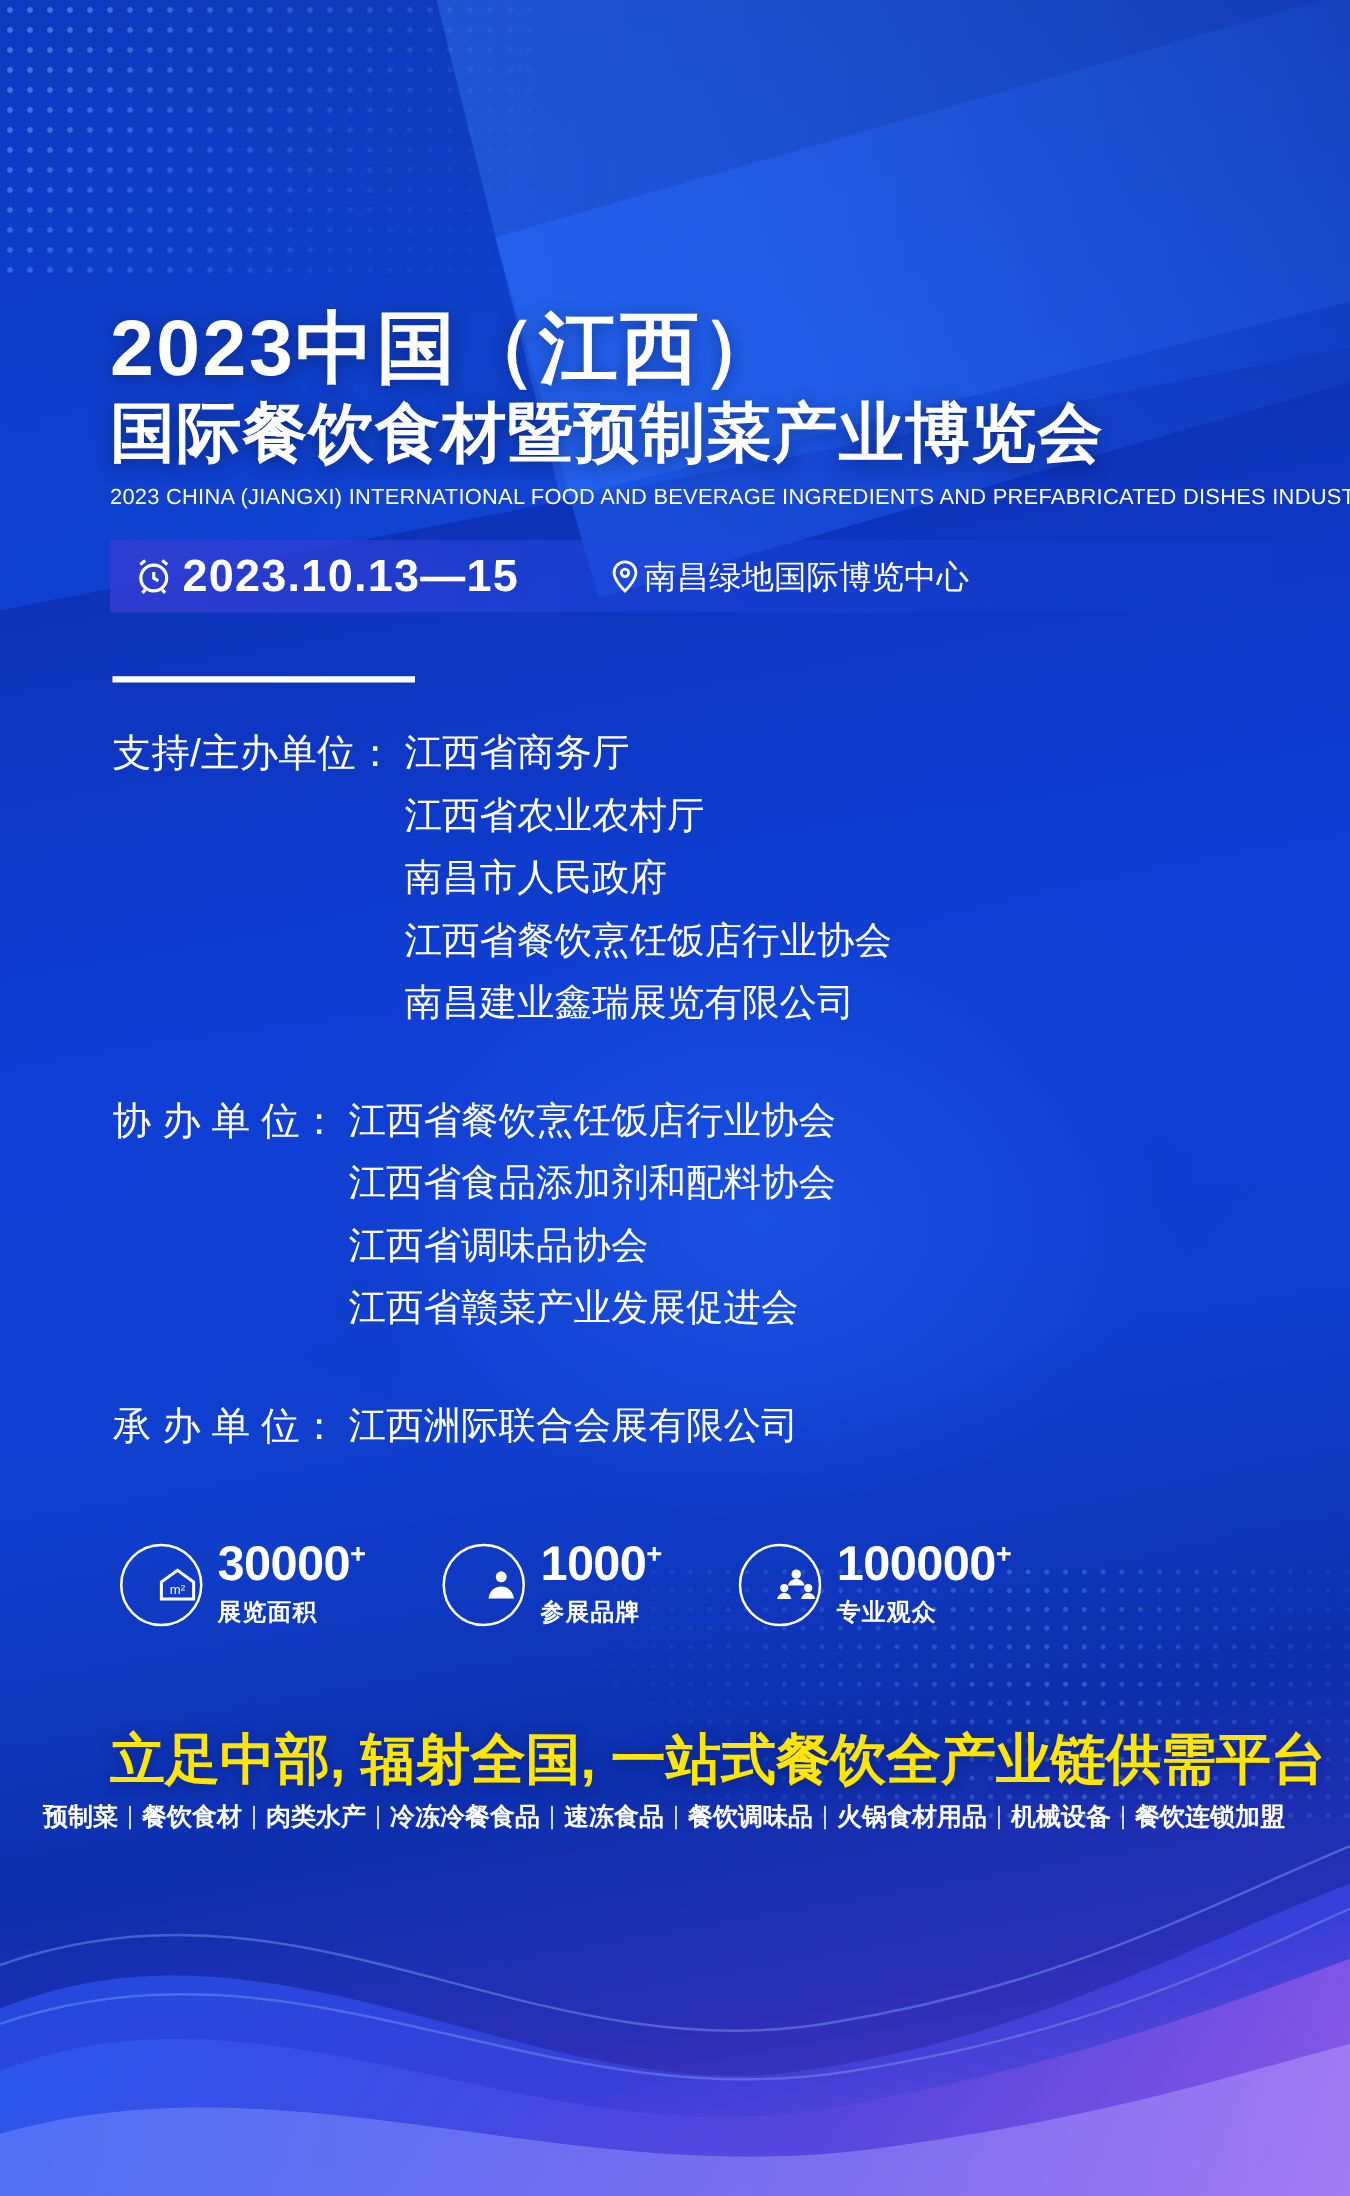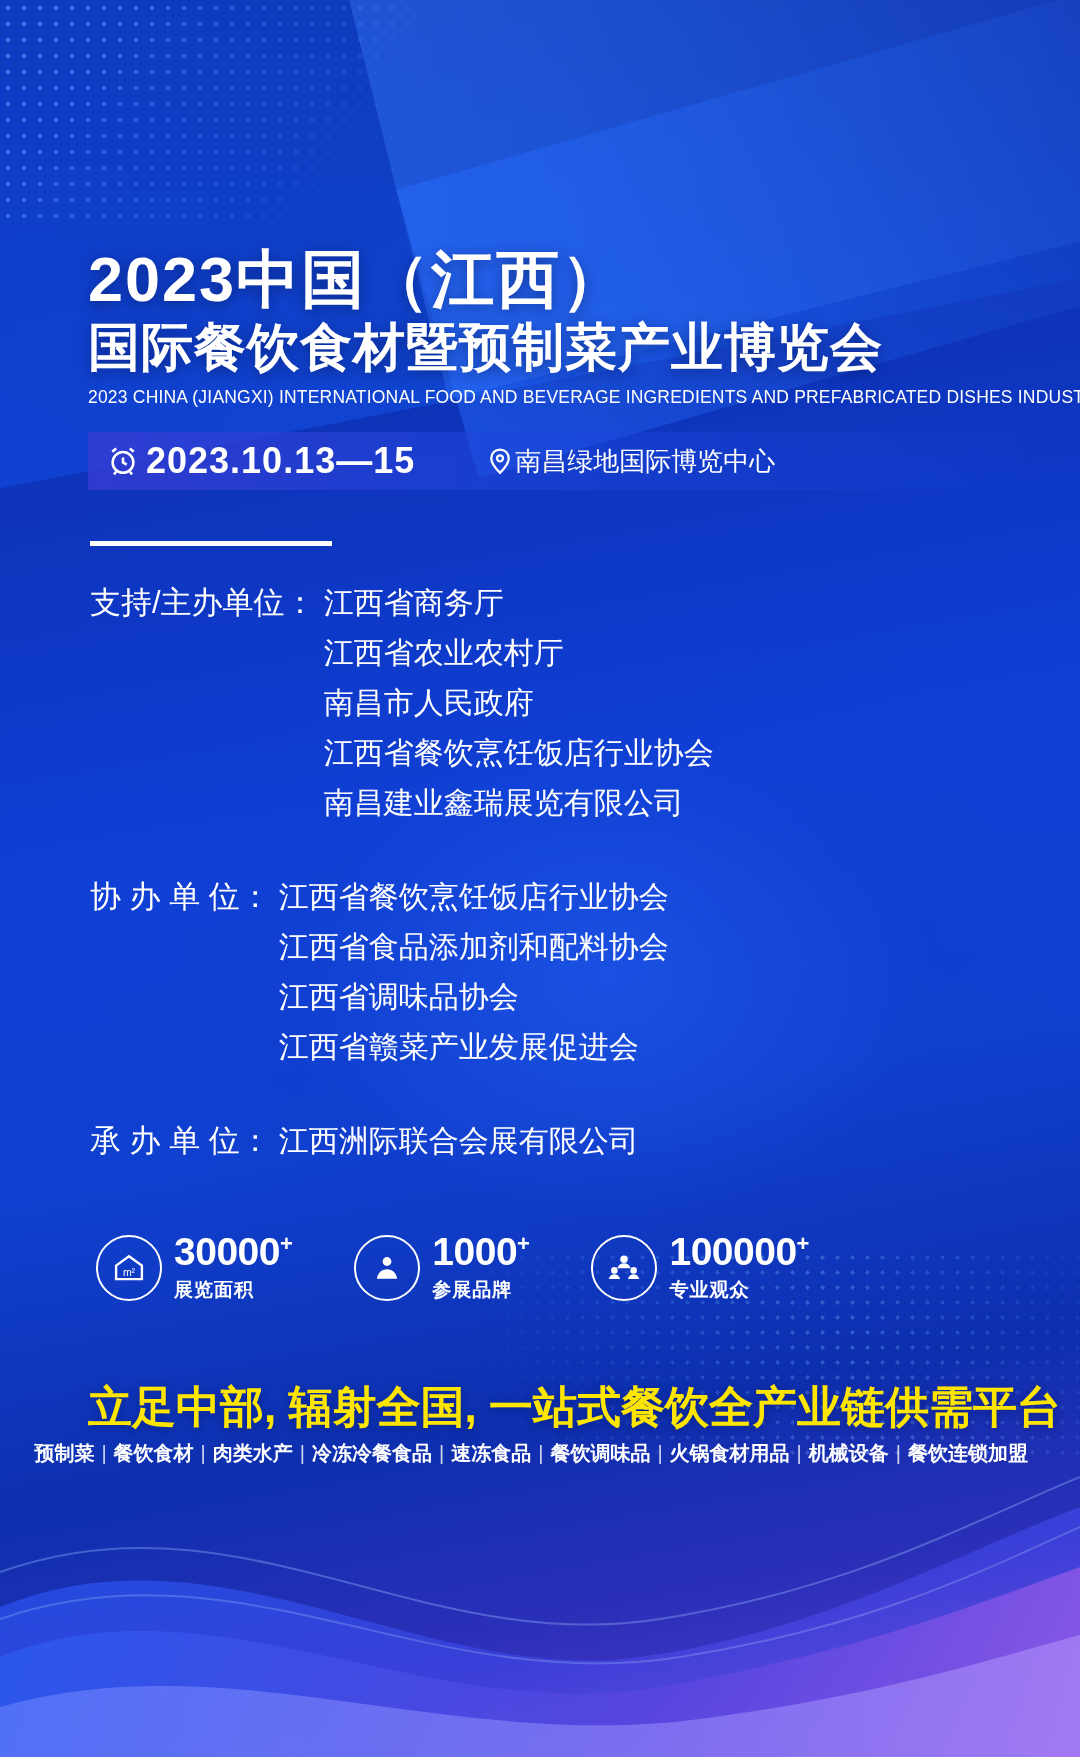--- a/index.html
+++ b/index.html
@@ -172,21 +172,21 @@
     top: 1232px;
     left: 96px;
     display: flex;
     align-items: flex-start;
   }
   .stat { display: flex; align-items: center; margin-right: 62px; }
   .stat-icon {
     width: 62px; height: 62px;
     border: 2.5px solid #ffffff;
     border-radius: 50%;
-    display: flex; align-items: center; justify-content: center;
+    display: flex; align-items: center; justify-content: flex-end;
     margin-right: 12px;
     flex: none;
   }
   .stat-num {
     font-size: 39px;
     font-weight: bold;
     color: #ffffff;
     line-height: 1;
     letter-spacing: -0.5px;
   }

